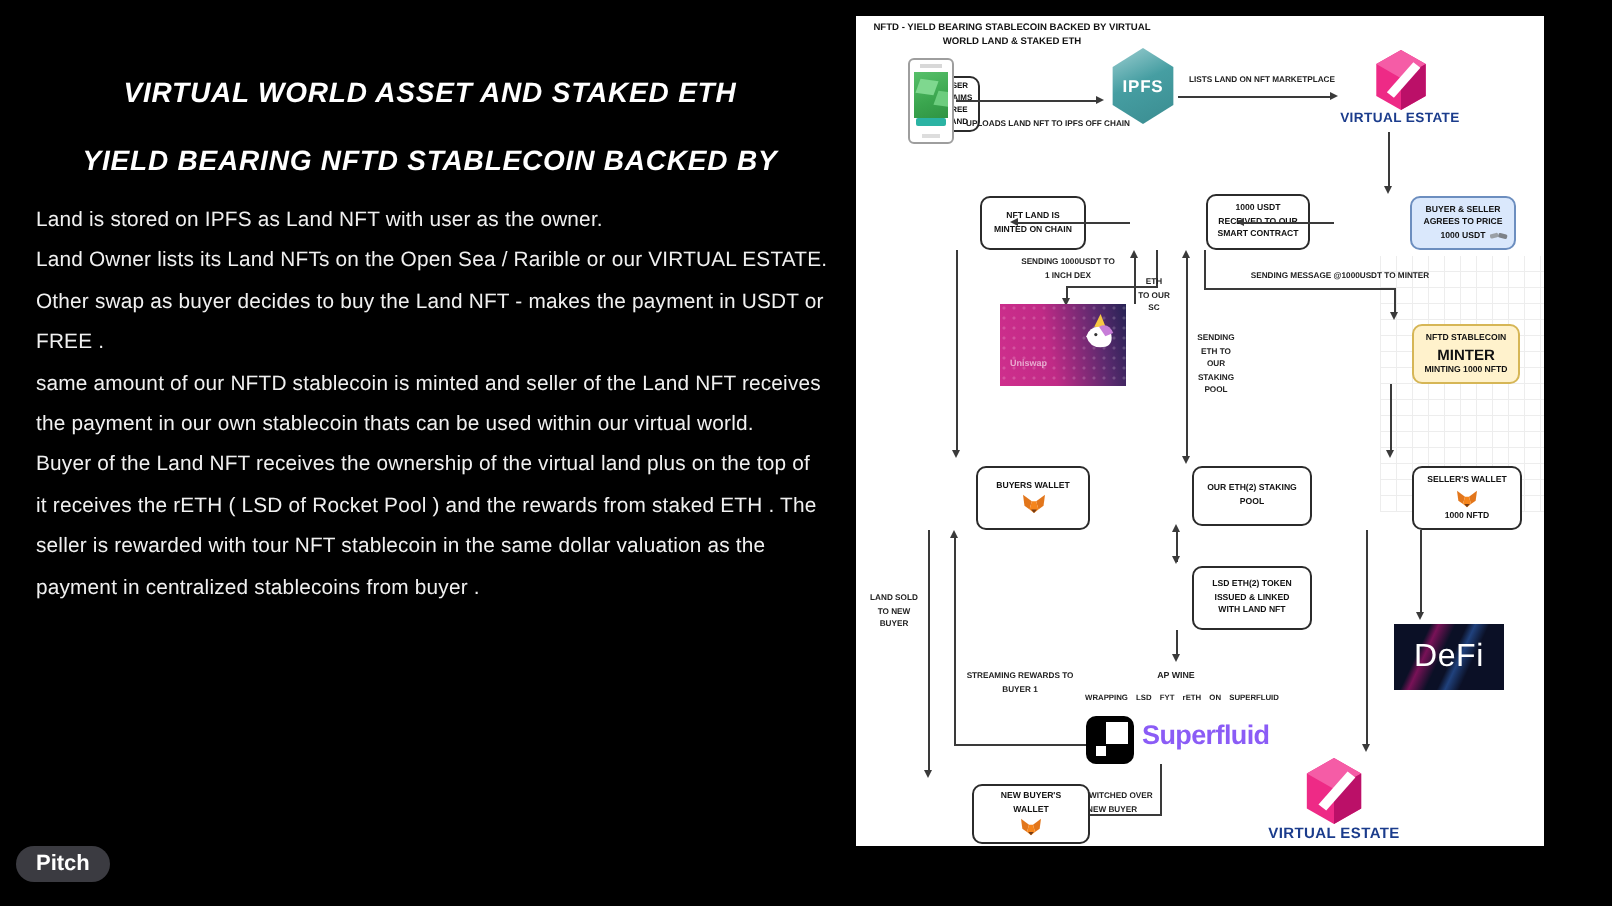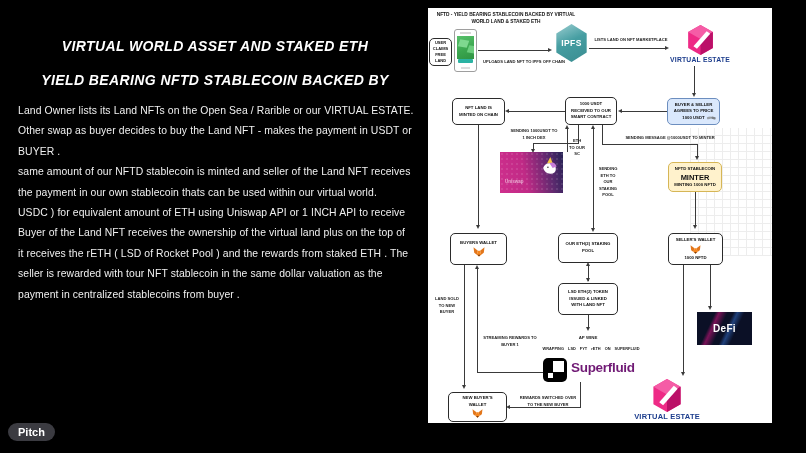--- a/index.html
+++ b/index.html
@@ -36,21 +36,21 @@
       repeating-linear-gradient(90deg,#ededed 0,#ededed .7px,transparent .7px,transparent 8px);
   }
   .dg-title {
     position:absolute; left:2px; top:3px; width:152px; text-align:center;
     font-size:4.8px; font-weight:700; line-height:1.55; white-space:pre-line; color:#111;
   }
   .box {
     position:absolute; background:#fff; border:.8px solid #2b2b2b; border-radius:5px;
     display:flex; flex-direction:column; align-items:center; justify-content:center;
     text-align:center; font-weight:700; font-size:4.3px; line-height:1.55;
-    white-space:pre-line; padding:1px; color:#111;
+    white-space:pre-line; padding:1px; color:#111;margin-left:38px;
   }
   .box.blue   { background:#dae8fc; border-color:#6c8ebf; }
   .box.yellow { background:#fff2cc; border-color:#d6b656; }
   .lbl {
     position:absolute; font-size:4.1px; font-weight:700; color:#222;
     text-align:center; line-height:1.6; white-space:pre-line;
   }
   .vl { position:absolute; width:1px; background:#3a3a3a; }
   .hl { position:absolute; height:1px; background:#3a3a3a; }
   .ah { position:absolute; width:0; height:0; }
@@ -94,47 +94,47 @@
 
   
   .defi {
     position:absolute; left:269px; top:304px; width:55px; height:33px;
     background:
       linear-gradient(115deg, transparent 52%, rgba(64,140,255,.4) 58%, transparent 68%),
       linear-gradient(115deg, transparent 26%, rgba(255,20,147,.45) 32%, transparent 44%),
       #0b1026;
     display:flex; align-items:center; justify-content:center;
   }
-  .defi span { color:#fff; font-weight:700; font-size:10px; letter-spacing:.3px; }
+  .defi span { color:#fff; font-weight:400; font-size:16px; letter-spacing:.3px; }
 
   
   .sf-icon { position:absolute; left:115px; top:350px; width:24px; height:24px; background:#000; border-radius:5px; }
   .sf-a { position:absolute; right:3px; top:3px; width:11px; height:11px; background:#fff; }
   .sf-b { position:absolute; left:5px; bottom:4px; width:5px; height:5px; background:#fff; }
-  .sf-word { position:absolute; left:143px; top:352px; font-size:13.5px; font-weight:600; color:#701a75; letter-spacing:-.3px; }
+  .sf-word { position:absolute; left:143px; top:352px; font-size:13.5px; font-weight:600; color:#8b5cf6; letter-spacing:-.3px; }
 
   .wallet-icon { display:block; margin:1px auto 0; }
 </style>
 </head>
 <body>
 
 <div id="app">
 
   <div class="slide-title">
     <div>VIRTUAL WORLD ASSET AND STAKED ETH</div>
     <div>YIELD BEARING NFTD STABLECOIN BACKED BY</div>
   </div>
 
   <div class="para">
+    <div>Land is stored on IPFS as Land NFT with user as the owner.</div>
     <div>Land Owner lists its Land NFTs on the Open Sea / Rarible or our  VIRTUAL ESTATE.</div>
     <div>Other swap as buyer decides to buy the Land NFT -  makes the payment in USDT or</div>
-    <div>BUYER .</div>
+    <div>FREE .</div>
     <div>same amount of our NFTD stablecoin is minted and seller of the Land NFT receives</div>
     <div>the payment in our own stablecoin thats can be used within our virtual world.</div>
-    <div>USDC ) for equivalent amount of ETH using Uniswap API or 1 INCH API to receive</div>
     <div>Buyer of the Land NFT receives the ownership of the virtual land plus on the top of</div>
     <div>it receives the rETH ( LSD of Rocket Pool ) and the rewards from staked ETH . The</div>
     <div>seller is rewarded with tour NFT stablecoin in the same dollar valuation as the</div>
     <div>payment in centralized stablecoins from buyer .</div>
   </div>
 
   <div class="pitch-pill">Pitch</div>
 
   <div class="diagram">
     <div class="grid-patch"></div>

